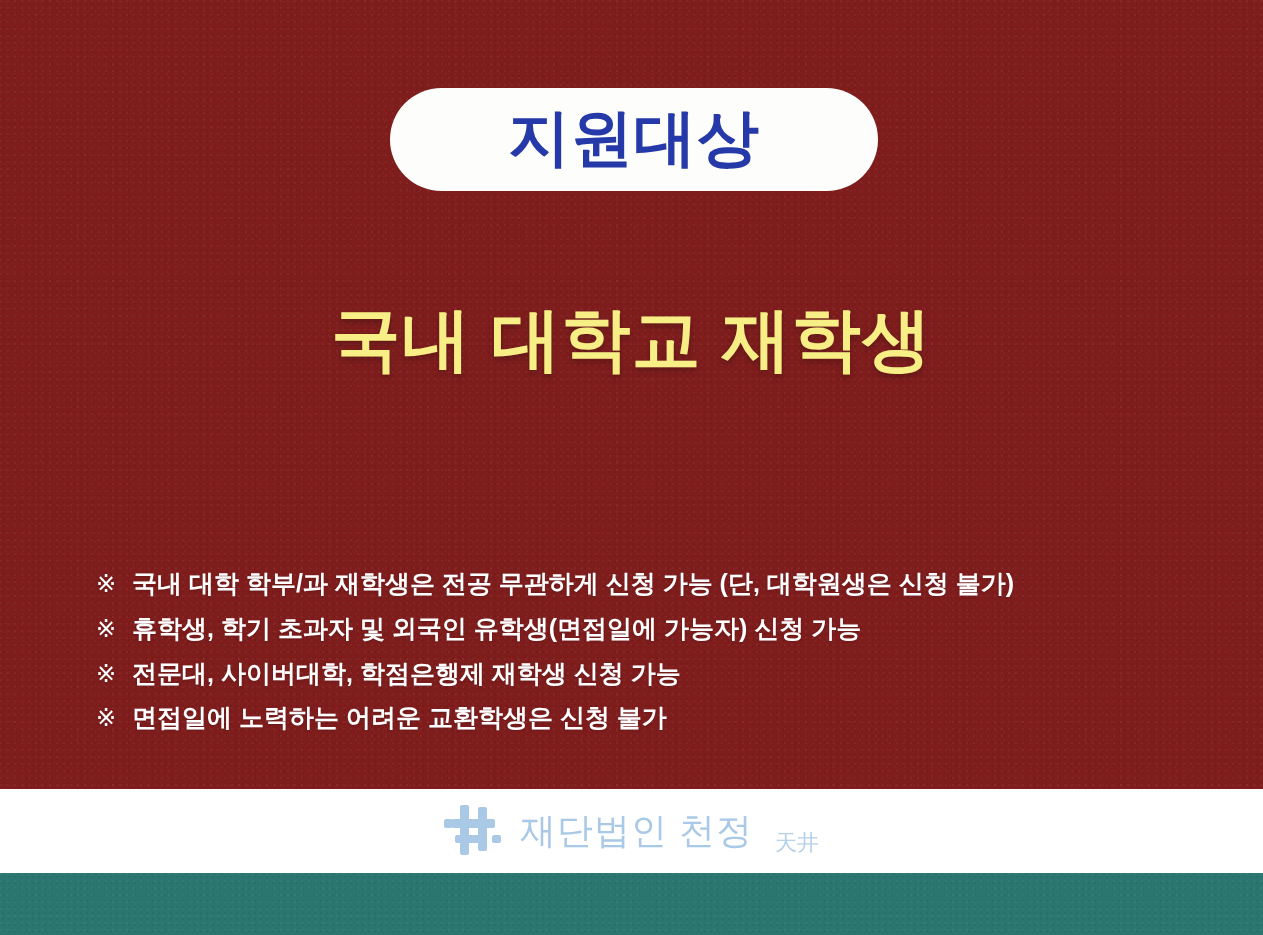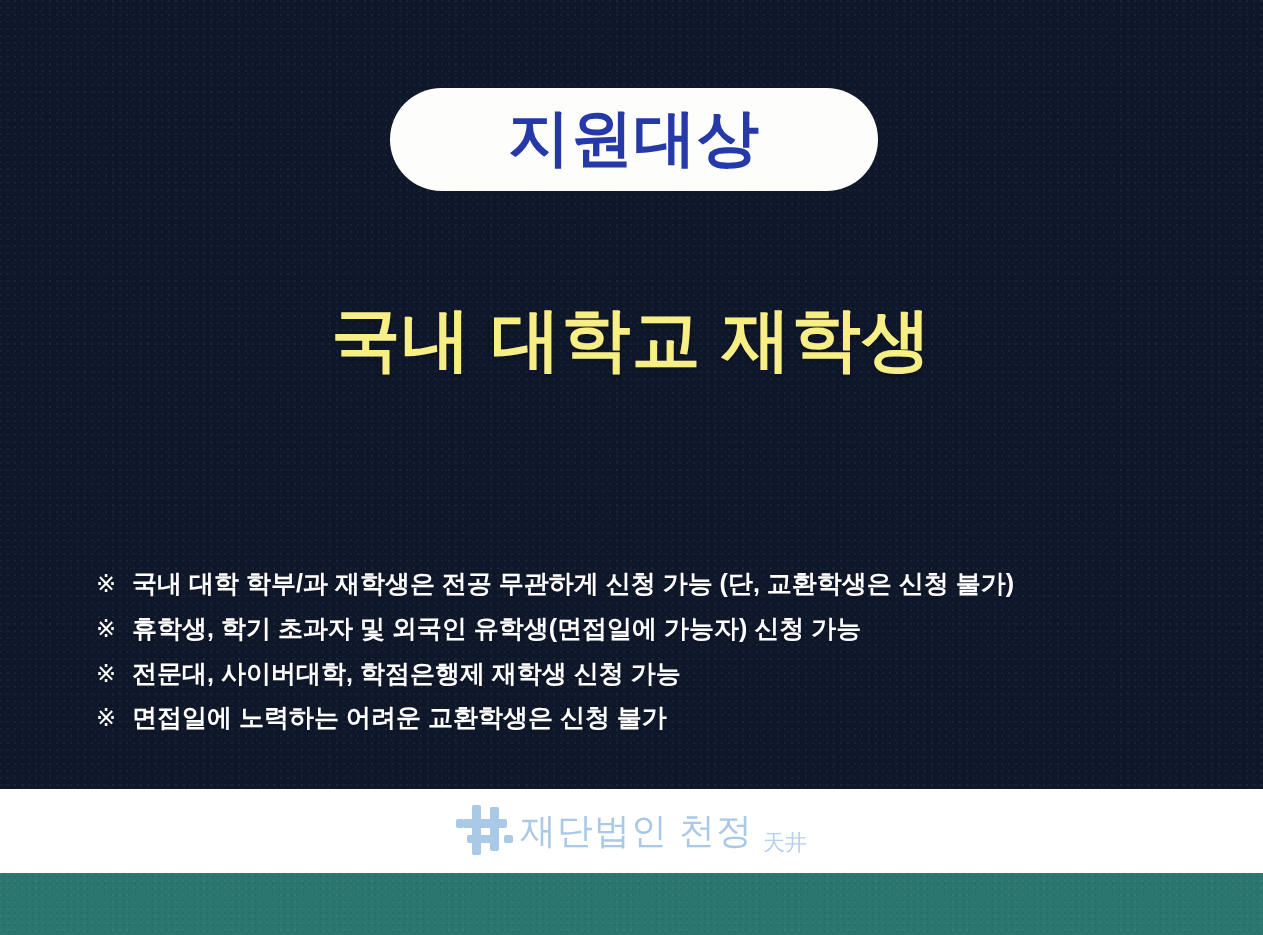--- a/index.html
+++ b/index.html
@@ -13,21 +13,21 @@
 
   body {
     font-family: "Liberation Sans", "DejaVu Sans", sans-serif;
     background: #2b7770;
   }
 
   #poster {
     position: relative;
     width: 1263px;
     height: 935px;
-    background-color: #0f172a;
+    background-color: #7f1d1d;
     overflow: hidden;
   }
 
   
   #texture {
     position: absolute;
     inset: 0;
     pointer-events: none;
     opacity: .55;
     background-image:
@@ -135,21 +135,21 @@
     background: #ffffff;
     z-index: 4;
     display: flex;
     align-items: center;
     justify-content: center;
   }
 
   #footer-logo {
     display: flex;
     align-items: center;
-    gap: 6px;
+    gap: 18px;
   }
 
   #logo-mark { display: block; }
 
   #logo-name {
     font-size: 36px;
     font-weight: 400;
     color: #a9c9e6;
     letter-spacing: 1px;
     line-height: 1;
@@ -199,21 +199,21 @@
   </div>
 
   <div id="headline">
     <div id="headline-line-2">국내 대학교 재학생</div>
   </div>
 
   <div id="notes">
 
     <div class="note-row">
       <span class="note-mark">※</span>
-      <span class="note-text">국내 대학 학부/과 재학생은 전공 무관하게 신청 가능 (단, 교환학생은 신청 불가)</span>
+      <span class="note-text">국내 대학 학부/과 재학생은 전공 무관하게 신청 가능 (단, 대학원생은 신청 불가)</span>
     </div>
 
     <div class="note-row">
       <span class="note-mark">※</span>
       <span class="note-text">휴학생, 학기 초과자 및 외국인 유학생(면접일에 가능자) 신청 가능</span>
     </div>
 
     <div class="note-row">
       <span class="note-mark">※</span>
       <span class="note-text">전문대, 사이버대학, 학점은행제 재학생 신청 가능</span>

